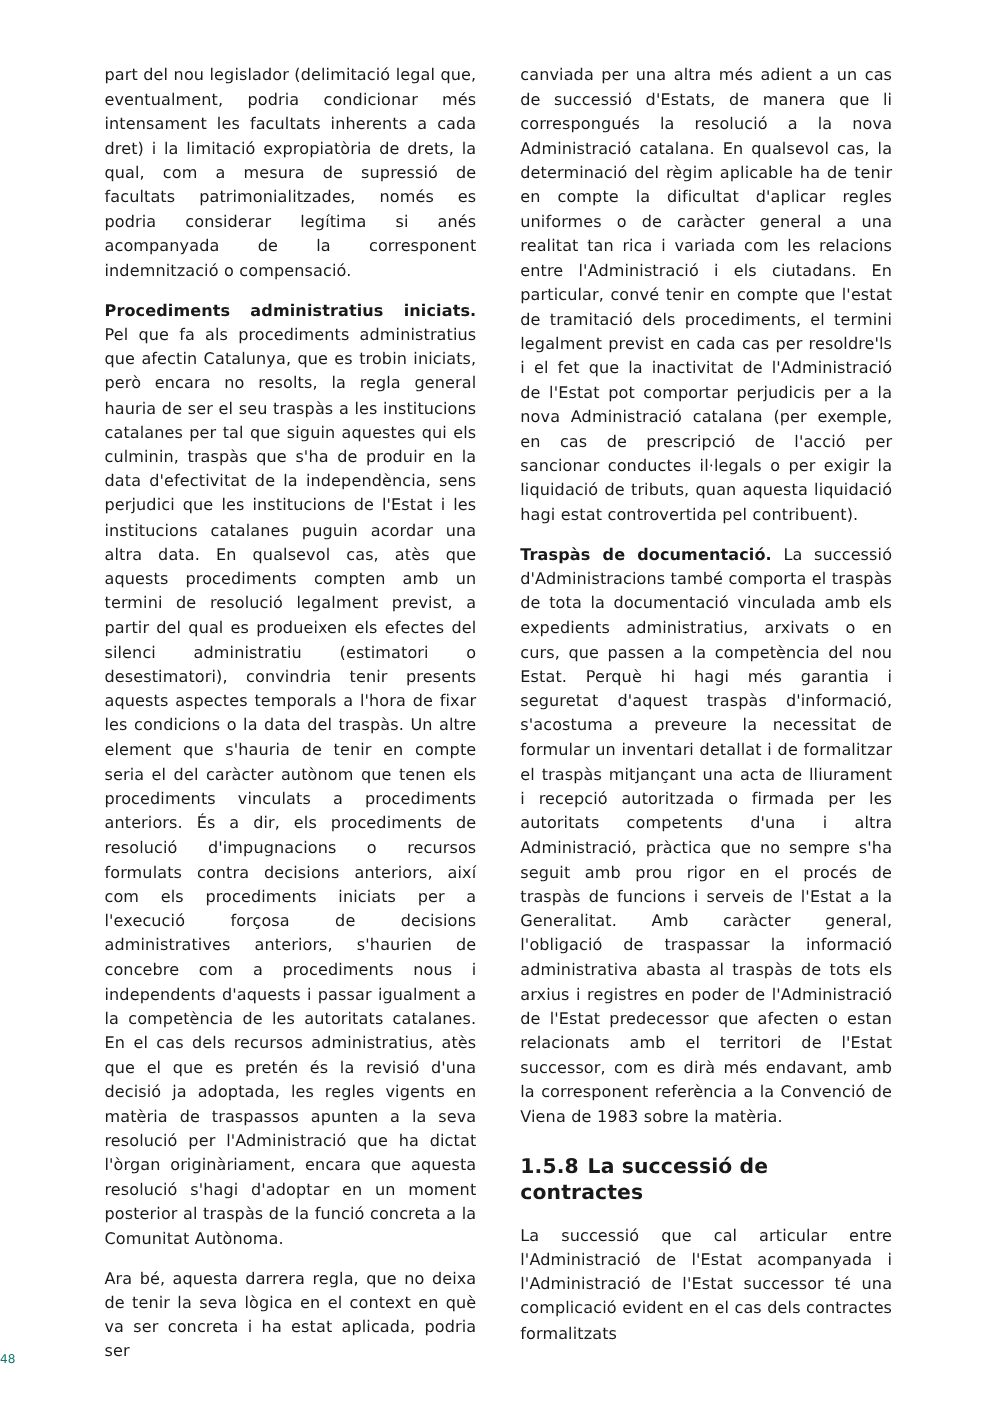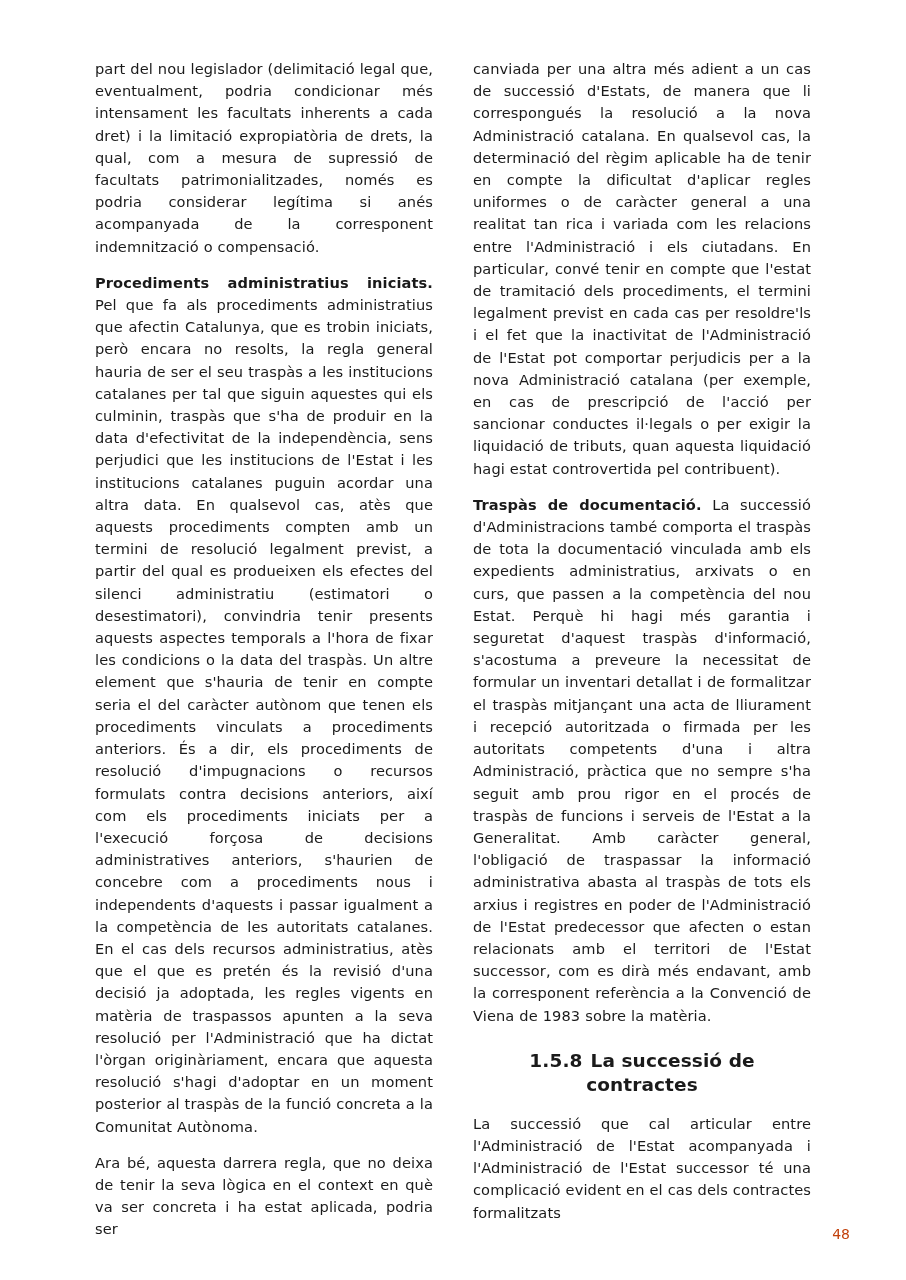--- a/index.html
+++ b/index.html
@@ -45,34 +45,34 @@
     word-spacing: 0.2px;
   }
   .runin {
     font-weight: bold;
   }
   h2.section {
     font-size: 18.5px;
     font-weight: bold;
     line-height: 24px;
     margin: 22px 0 16px 0;
-    text-align: center;
+    text-align: left;
     letter-spacing: 0.1px;
   }
   h2.section .num {
     margin-right: 8px;
   }
   .folio {
     position: absolute;
     left: 0;
     right: 0;
     bottom: 38px;
-    text-align: right;
-    font-size: 14px;
-    color: #c2410c;
+    text-align: left;
+    font-size: 11px;
+    color: #0f766e;
   }
 </style>
 </head>
 <body>
 
 <div class="page">
   <div class="columns">
 
     <div class="col">
       <p>part del nou legislador (delimitació legal que, eventualment, podria condicionar més intensament les facultats inherents a cada dret) i la limitació expropiatòria de drets, la qual, com a mesura de supressió de facultats patrimonialitzades, només es podria considerar legítima si anés acompanyada de la corresponent indemnització o compensació.</p>

